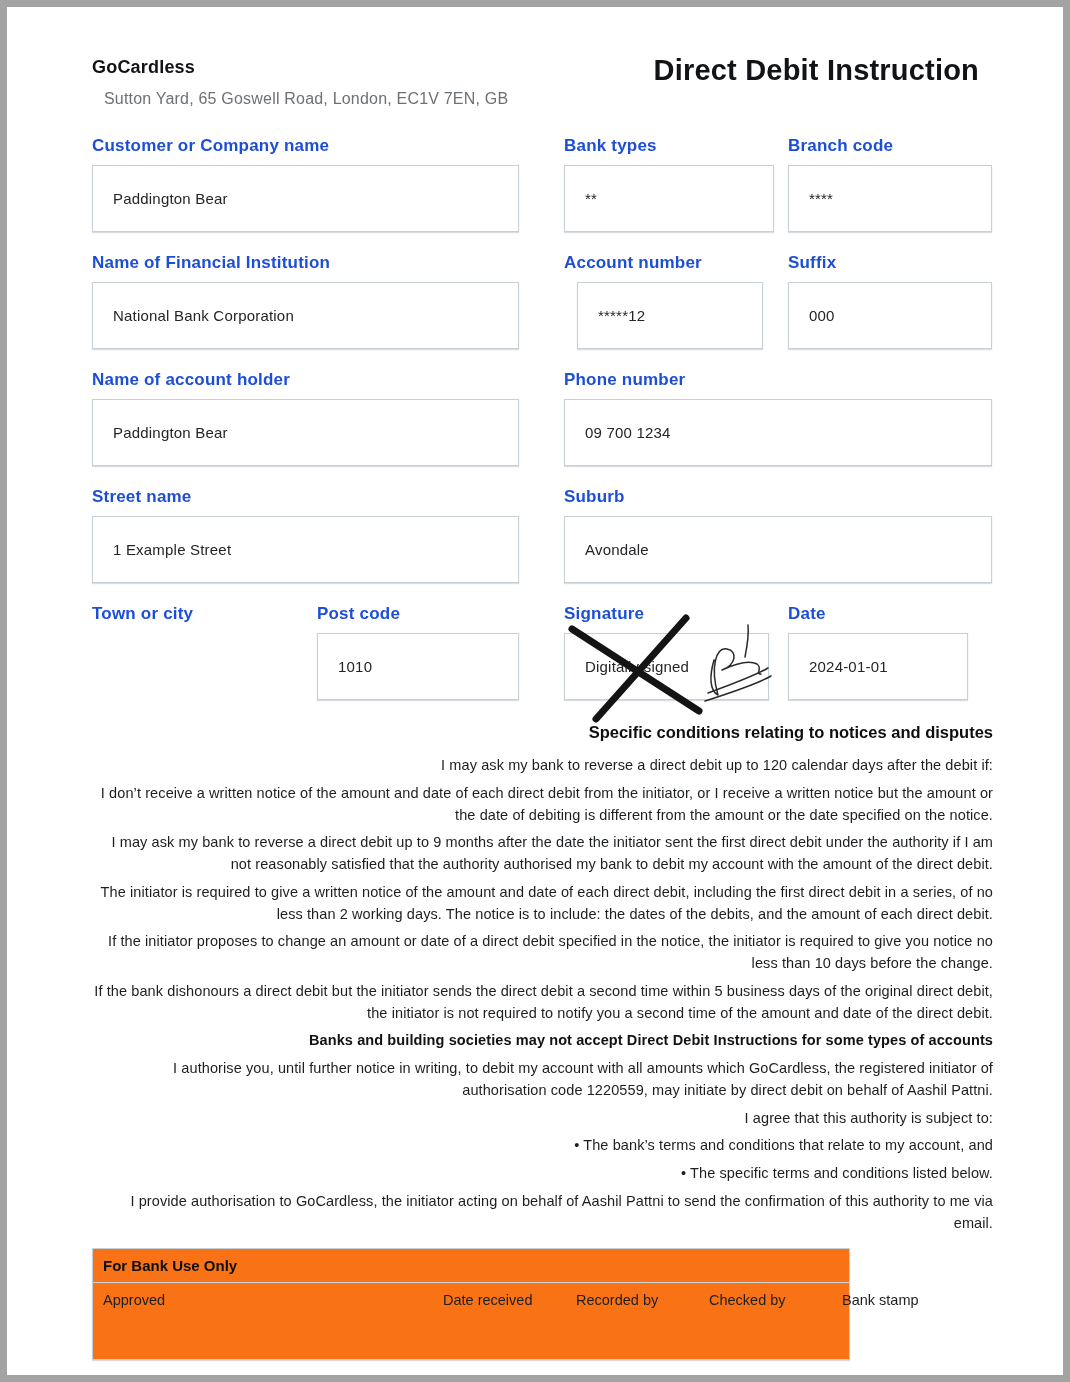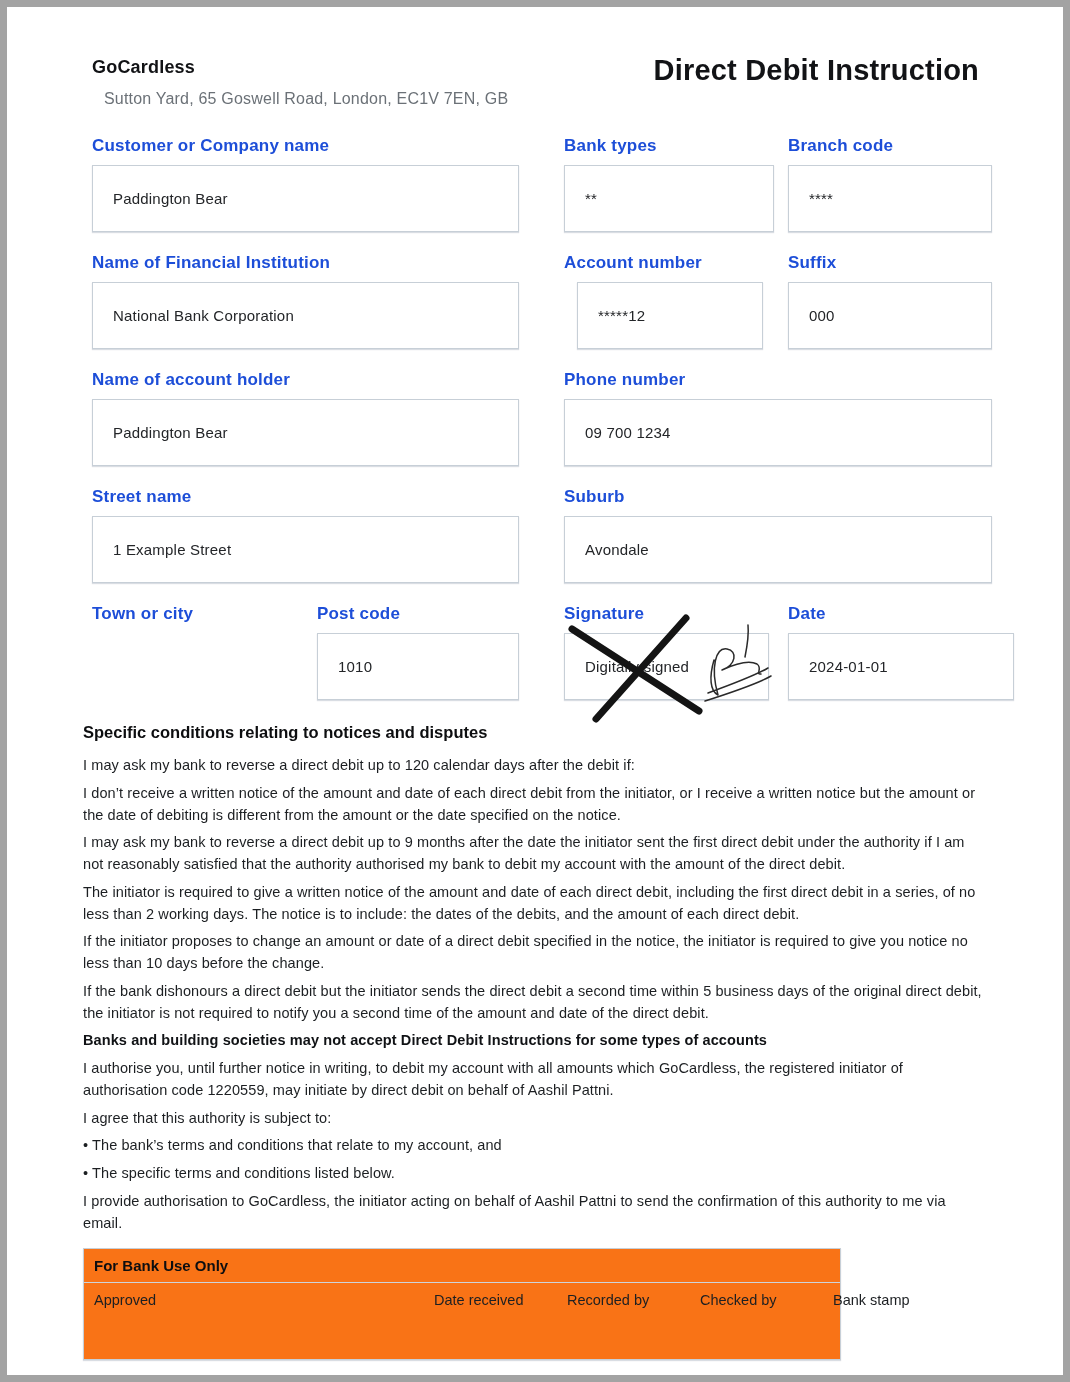--- a/index.html
+++ b/index.html
@@ -36,21 +36,21 @@
     box-shadow:0 1px 1px rgba(170,180,192,.45);
     display:flex; align-items:center;
     padding-left:20px;
   }
   .value { font-size:15px; color:#232528; letter-spacing:.2px; }
   .sig-overlay {
     position:absolute; left:545px; top:598px; width:232px; height:136px;
     pointer-events:none; z-index:5;
   }
   .conditions {
-    position:absolute; left:76px; top:716px; width:901px;
+    position:absolute; left:85px; top:716px; width:901px;text-align:right;
   }
   .conditions h2 {
     font-size:16.5px; font-weight:bold; color:#0d0e10; margin:0 0 13px 0;
   }
   .para {
     font-size:14.5px; line-height:1.5; color:#1c1f22;
     margin:0 0 6px 0; letter-spacing:.1px;
   }
   .para.bold { font-weight:bold; color:#101215; }
   .bank-box {
@@ -126,21 +126,21 @@
   <div class="label" style="left:85px;top:597px">Town or city</div>
   <div class="label" style="left:310px;top:597px">Post code</div>
   <div class="box" style="left:310px;top:626px;width:202px">
     <span class="value">1010</span>
   </div>
   <div class="label" style="left:557px;top:597px">Signature</div>
   <div class="box" style="left:557px;top:626px;width:205px">
     <span class="value">Digitally signed</span>
   </div>
   <div class="label" style="left:781px;top:597px">Date</div>
-  <div class="box" style="left:781px;top:626px;width:226px">
+  <div class="box" style="left:781px;top:626px;width:180px">
     <span class="value">2024-01-01</span>
   </div>
 
   <svg class="sig-overlay" viewBox="0 0 232 136">
     <g>
       <line x1="20" y1="24" x2="147" y2="106" stroke="#141414" stroke-width="7" stroke-linecap="round"></line>
       <line x1="134" y1="13" x2="44" y2="114" stroke="#141414" stroke-width="7" stroke-linecap="round"></line>
     </g>
     <g fill="none" stroke="#2a2a2a" stroke-width="1.5" stroke-linecap="round" stroke-linejoin="round">
       <path d="M 196 20 C 197 30, 195 42, 193 52"></path>

